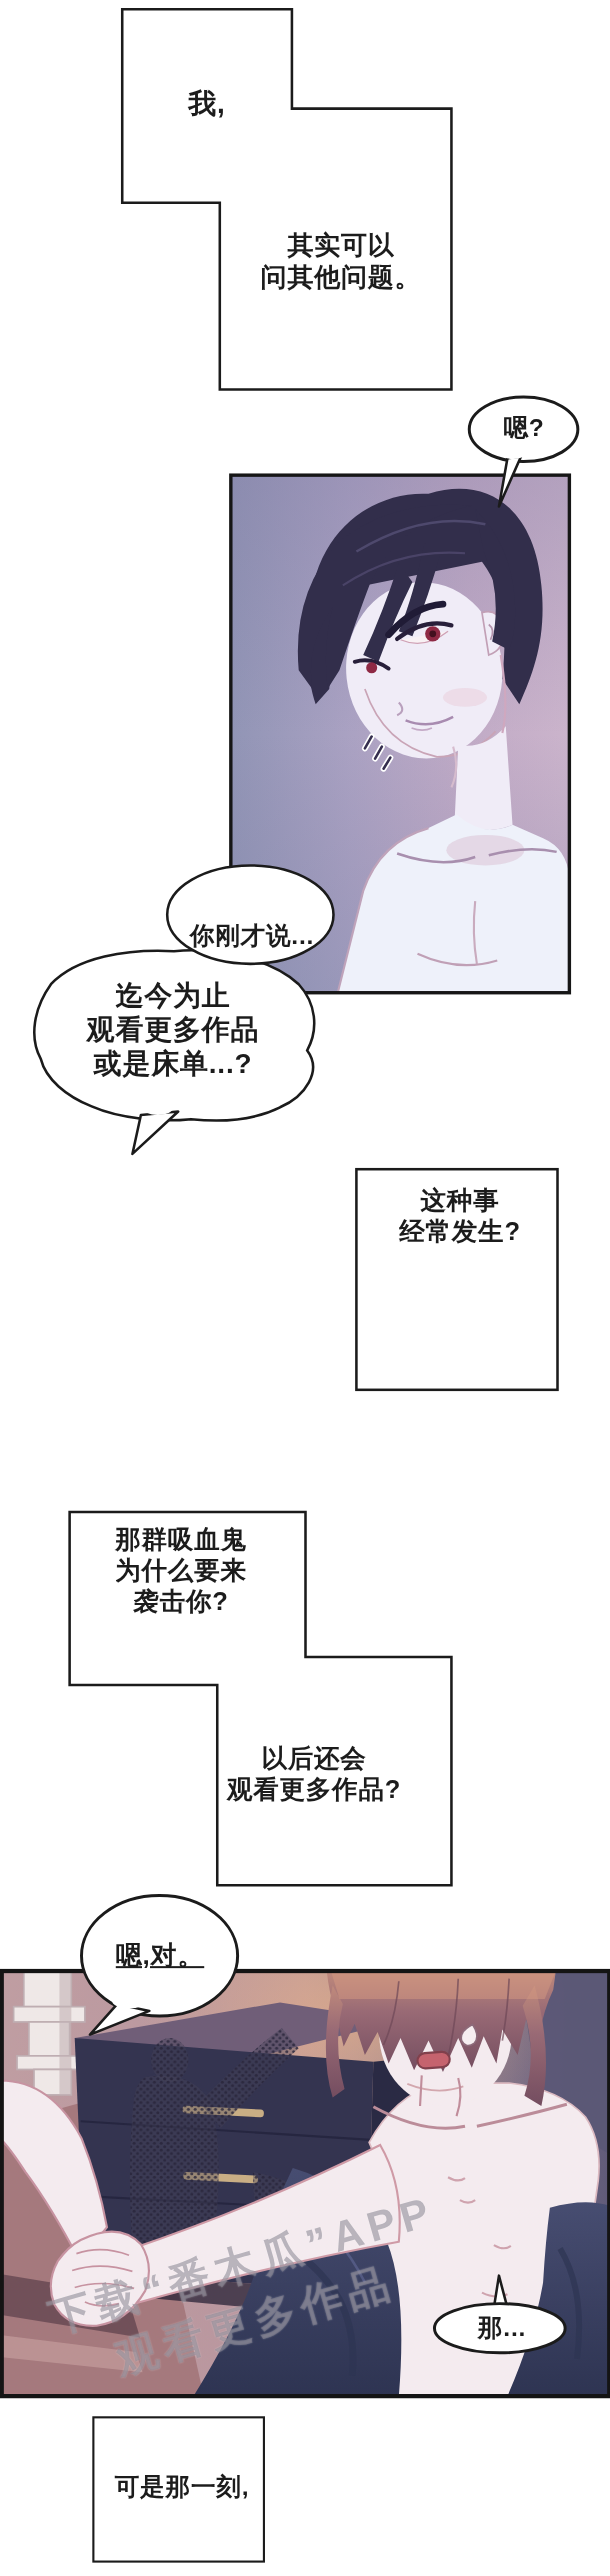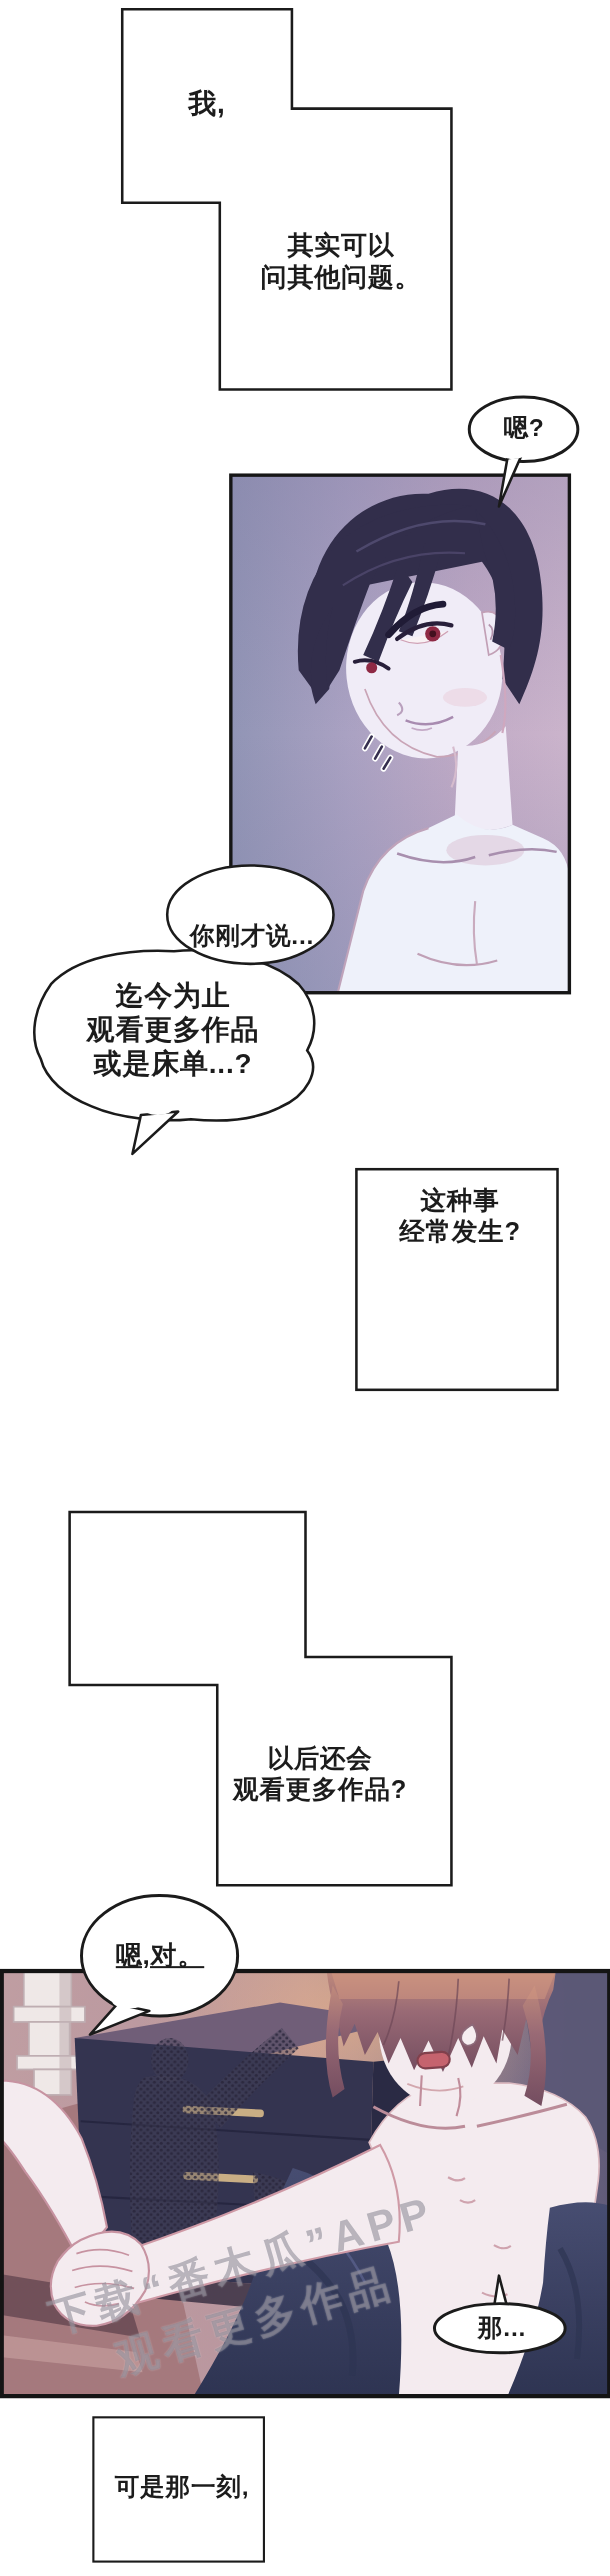--- a/index.html
+++ b/index.html
@@ -263,22 +263,27 @@
   <div>迄今为止</div>
   <div>观看更多作品</div>
   <div>或是床单...?</div>
 </div>
 
 <div class="txt t-b3" style="left:460px;top:1216px;">
   <div>这种事</div>
   <div>经常发生?</div>
 </div>
 
-
-<div class="txt t-s2b" style="left:314px;top:1774px;margin-left:6px;">
+<div class="txt t-s2a" style="left:181px;top:1571px;">
+  <div>那群吸血鬼</div>
+  <div>为什么要来</div>
+  <div>袭击你?</div>
+</div>
+
+<div class="txt t-s2b" style="left:314px;top:1774px;">
   <div>以后还会</div>
   <div>观看更多作品?</div>
 </div>
 
 <div class="txt t-yes" style="left:160px;top:1956px;">
   <div>嗯,对。</div>
 </div>
 
 <div class="wm" style="left:242px;top:2265px;transform:translate(-50%,-50%) rotate(-16deg);">
   <span>下载“番木瓜”APP</span>

